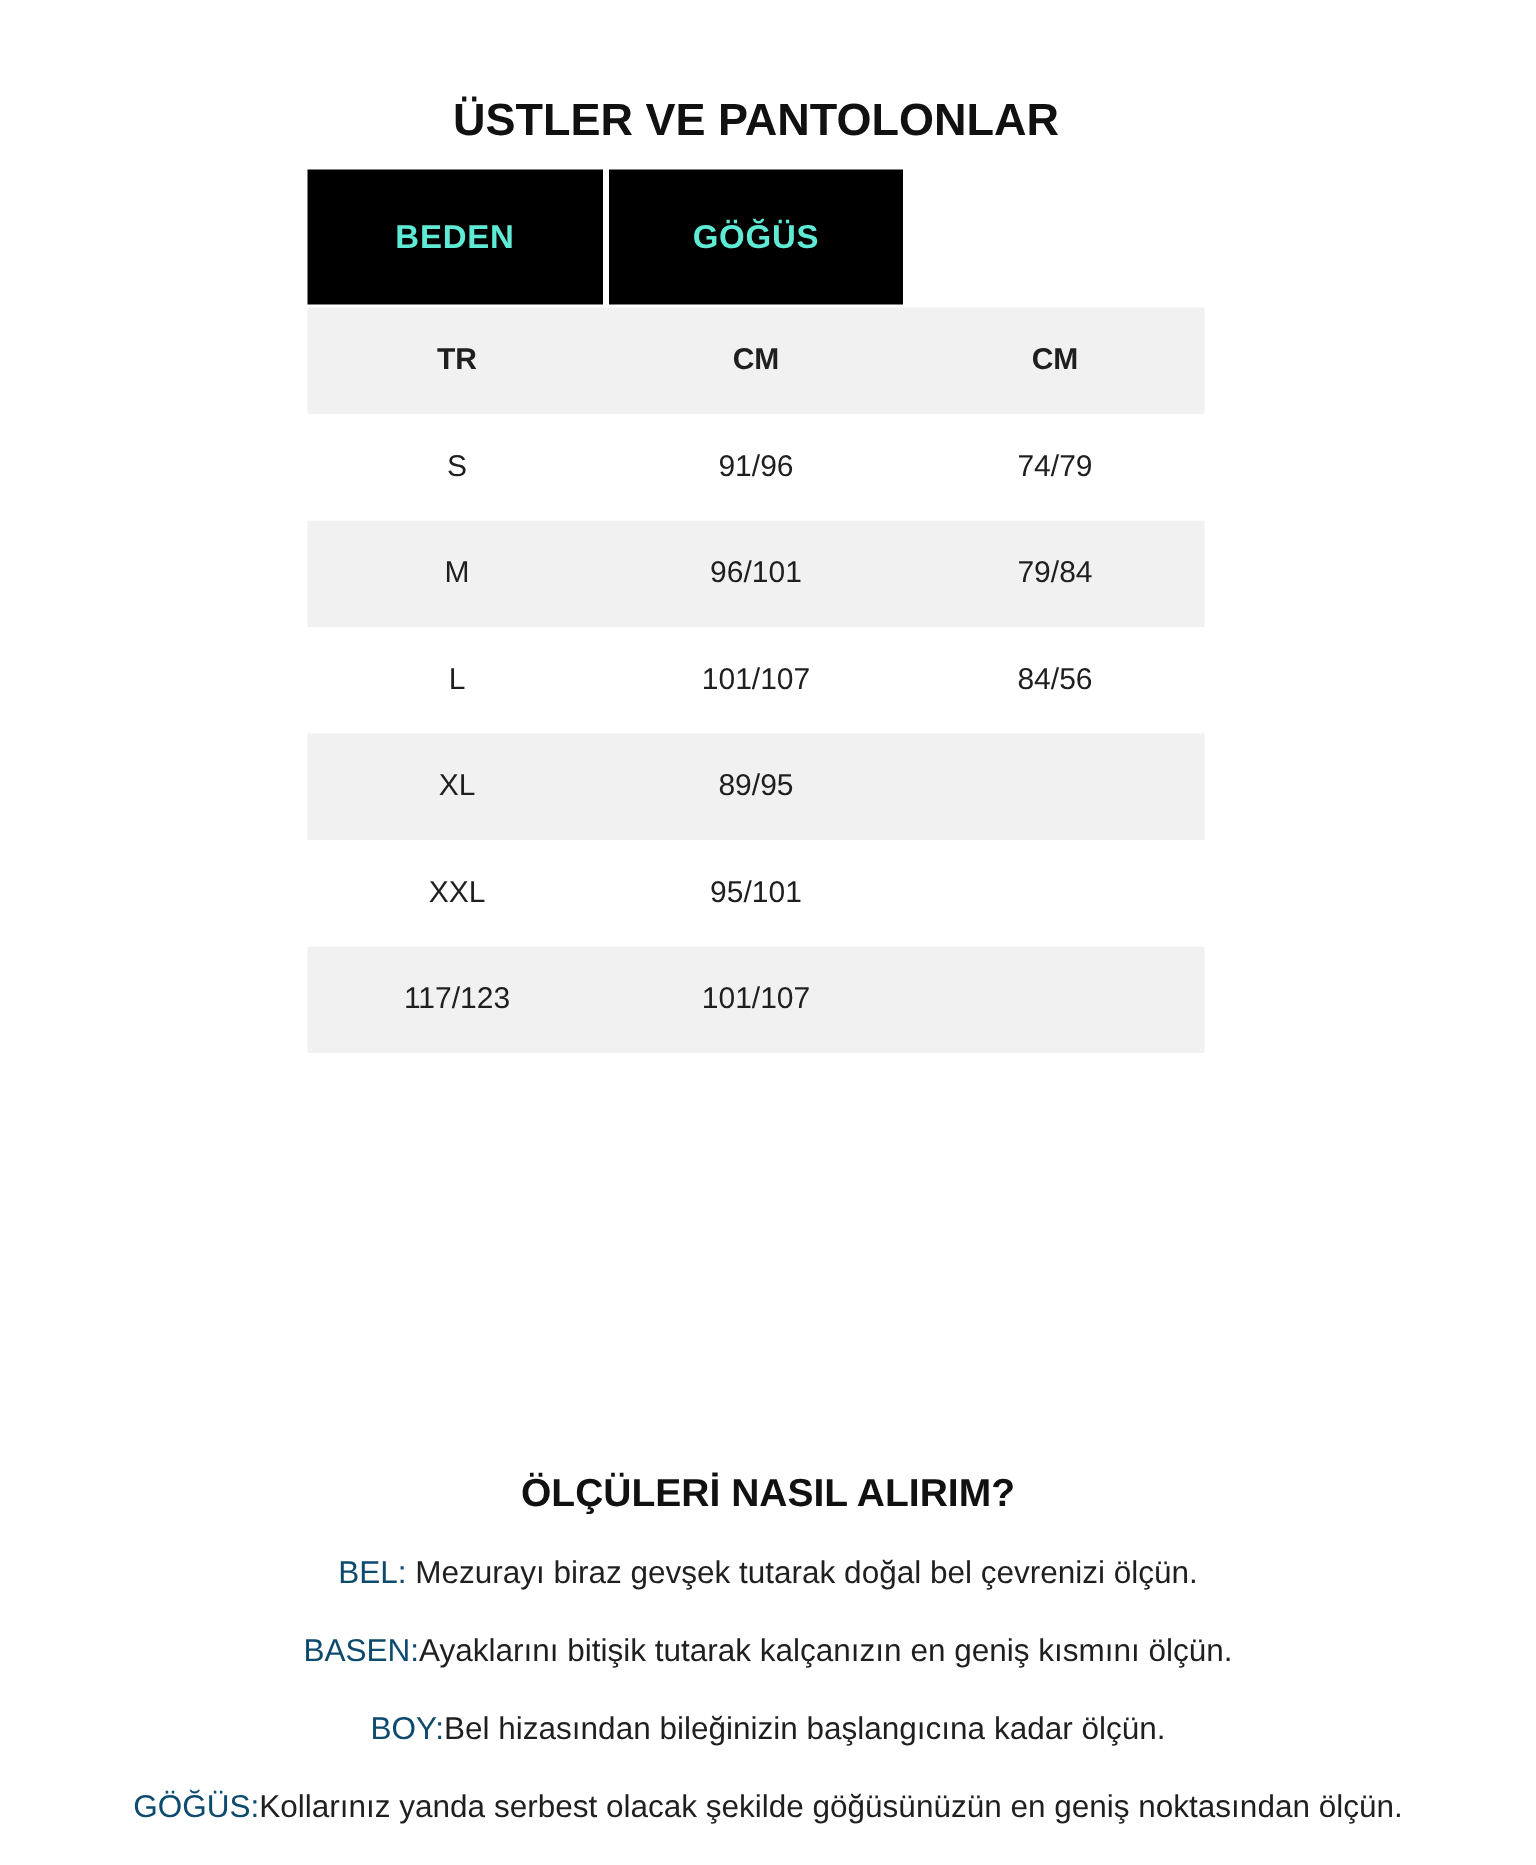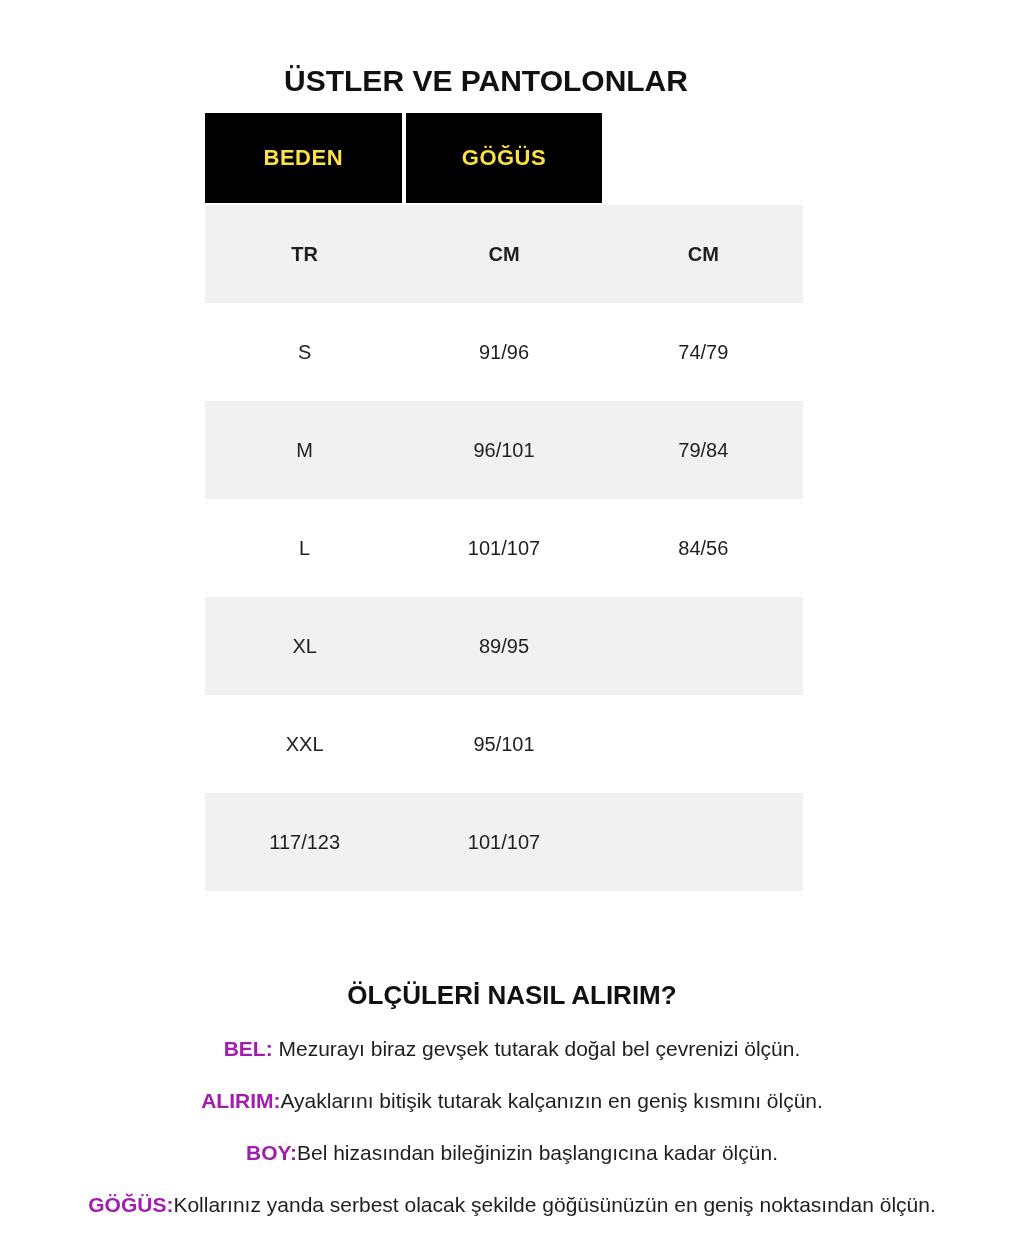--- a/index.html
+++ b/index.html
@@ -13,21 +13,21 @@
     font-family: "Liberation Sans", sans-serif;
     color: #1f1f1f;
     position: relative;
     overflow: hidden;
   }
 
   
   .page-title {
     position: absolute;
     top: 62px;
-    left: 187px;
+    left: 205px;
     width: 598px;
     margin: 0;
     text-align: center;
     font-size: 30px;
     line-height: 38px;
     font-weight: bold;
     color: #111111;
   }
 
   
@@ -38,33 +38,33 @@
     width: 598px;
   }
   .thead {
     display: grid;
     grid-template-columns: 1fr 1fr 1fr;
     column-gap: 4px;
     margin-bottom: 2px;
   }
   .hcell {
     background: #000000;
-    color: #fde047;
+    color: #5eead4;
     height: 90px;
     display: flex;
     align-items: center;
     justify-content: center;
     font-weight: bold;
     font-size: 22px;
     letter-spacing: 0.5px;
   }
   .trow {
     display: grid;
     grid-template-columns: 1fr 1fr 1fr;
-    height: 98px;
+    height: 71px;
   }
   .trow .cell {
     display: flex;
     align-items: center;
     justify-content: center;
     font-size: 20px;
     color: #1f1f1f;
   }
   .trow.units .cell {
     font-weight: bold;
@@ -88,22 +88,22 @@
     font-weight: bold;
     color: #111111;
   }
   .guide-item {
     margin: 0 0 30px 0;
     font-size: 21px;
     line-height: 22px;
     color: #1f1f1f;
   }
   .guide-item b {
-    font-weight: bold;
-    color: #a21caf;
+    font-weight: normal;
+    color: #0c4a6e;
   }
 </style>
 </head>
 <body>
 
 <h1 class="page-title">ÜSTLER VE PANTOLONLAR</h1>
 
 <div class="size-table">
 
   <div class="thead">
@@ -150,18 +150,18 @@
     <div class="cell">101/107</div>
   </div>
 
 </div>
 
 <div class="guide">
   <h2 class="guide-heading">ÖLÇÜLERİ NASIL ALIRIM?</h2>
 
   <p class="guide-item"><b>BEL:</b><span> Mezurayı biraz gevşek tutarak doğal bel çevrenizi ölçün.</span></p>
 
-  <p class="guide-item"><b>ALIRIM:</b><span>Ayaklarını bitişik tutarak kalçanızın en geniş kısmını ölçün.</span></p>
+  <p class="guide-item"><b>BASEN:</b><span>Ayaklarını bitişik tutarak kalçanızın en geniş kısmını ölçün.</span></p>
 
   <p class="guide-item"><b>BOY:</b><span>Bel hizasından bileğinizin başlangıcına kadar ölçün.</span></p>
 
   <p class="guide-item"><b>GÖĞÜS:</b><span>Kollarınız yanda serbest olacak şekilde göğüsünüzün en geniş noktasından ölçün.</span></p>
 </div>
 
 </body></html>

